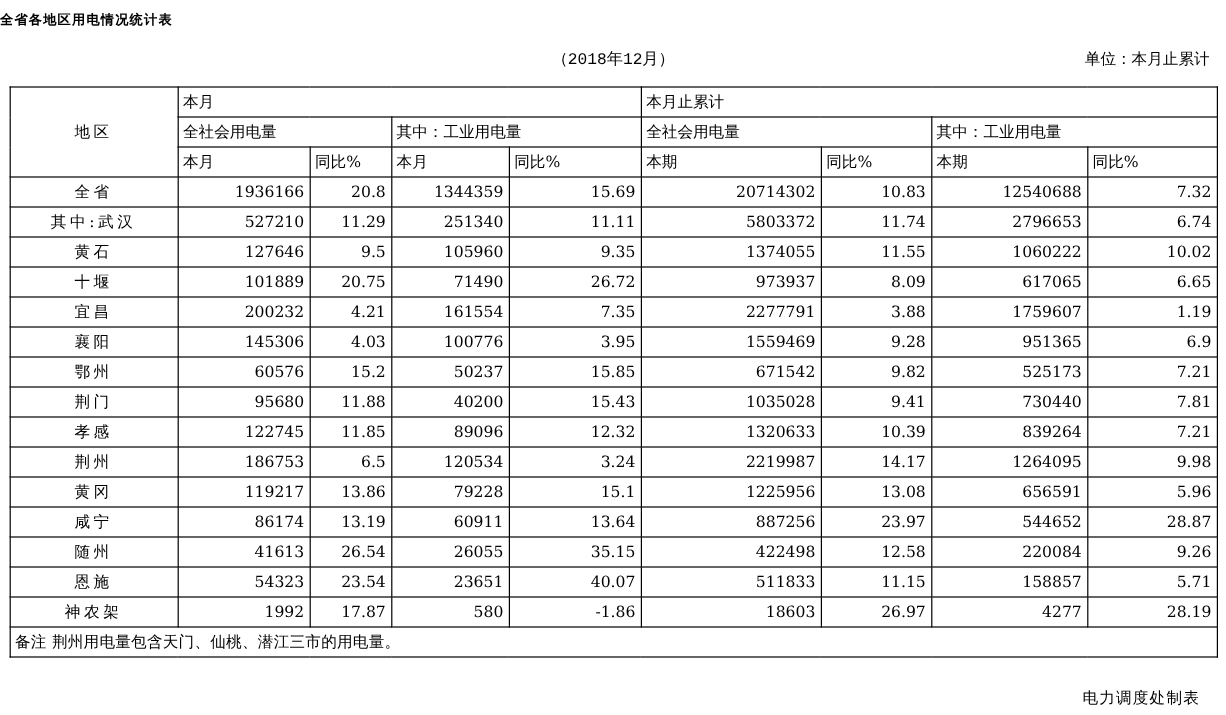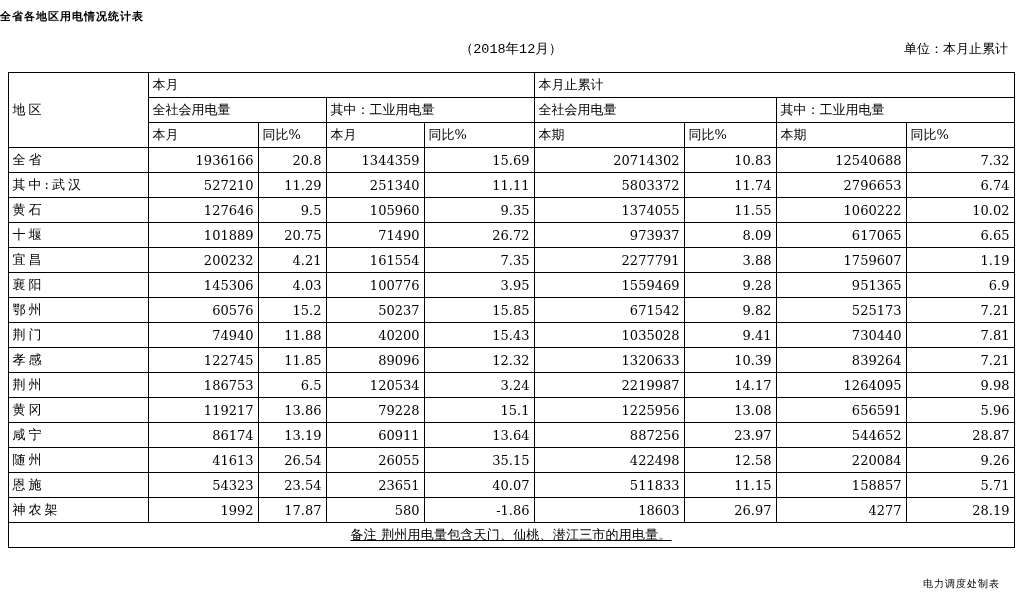--- a/index.html
+++ b/index.html
@@ -62,41 +62,41 @@
     font-size: 13px;
     padding: 0 4px;
     height: 25px;
     box-sizing: border-box;
   }
   .hdr {
     text-align: left;
     font-size: 13.5px;
   }
   .region-cell {
+    text-align: center;
     letter-spacing: 3px;
     font-size: 13.5px;
   }
   .num {
     text-align: right;
     font-size: 13px;
     padding-right: 5px;
   }
   .note-row td {
-    text-align: center;
+    text-align: left;
     font-size: 12.5px;
     height: 22px;
     padding-left: 4px;
     letter-spacing: 0.2px;
-    text-decoration: underline;
   }
   .footer {
     position: absolute;
     right: 22px;
     bottom: 14px;
-    font-size: 10px;
+    font-size: 13px;
     font-family: "DejaVu Serif", serif;
     letter-spacing: 1px;
     text-align: right;
   }
   .col-region { width: 140px; }
   .col-a { width: 110px; }
   .col-b { width: 68px; }
   .col-c { width: 98px; }
   .col-d { width: 110px; }
   .col-e { width: 150px; }
@@ -224,21 +224,21 @@
           <td class="num">15.2</td>
           <td class="num">50237</td>
           <td class="num">15.85</td>
           <td class="num">671542</td>
           <td class="num">9.82</td>
           <td class="num">525173</td>
           <td class="num">7.21</td>
         </tr>
         <tr>
           <td class="region-cell">荆门</td>
-          <td class="num">74940</td>
+          <td class="num">95680</td>
           <td class="num">11.88</td>
           <td class="num">40200</td>
           <td class="num">15.43</td>
           <td class="num">1035028</td>
           <td class="num">9.41</td>
           <td class="num">730440</td>
           <td class="num">7.81</td>
         </tr>
         <tr>
           <td class="region-cell">孝感</td>

